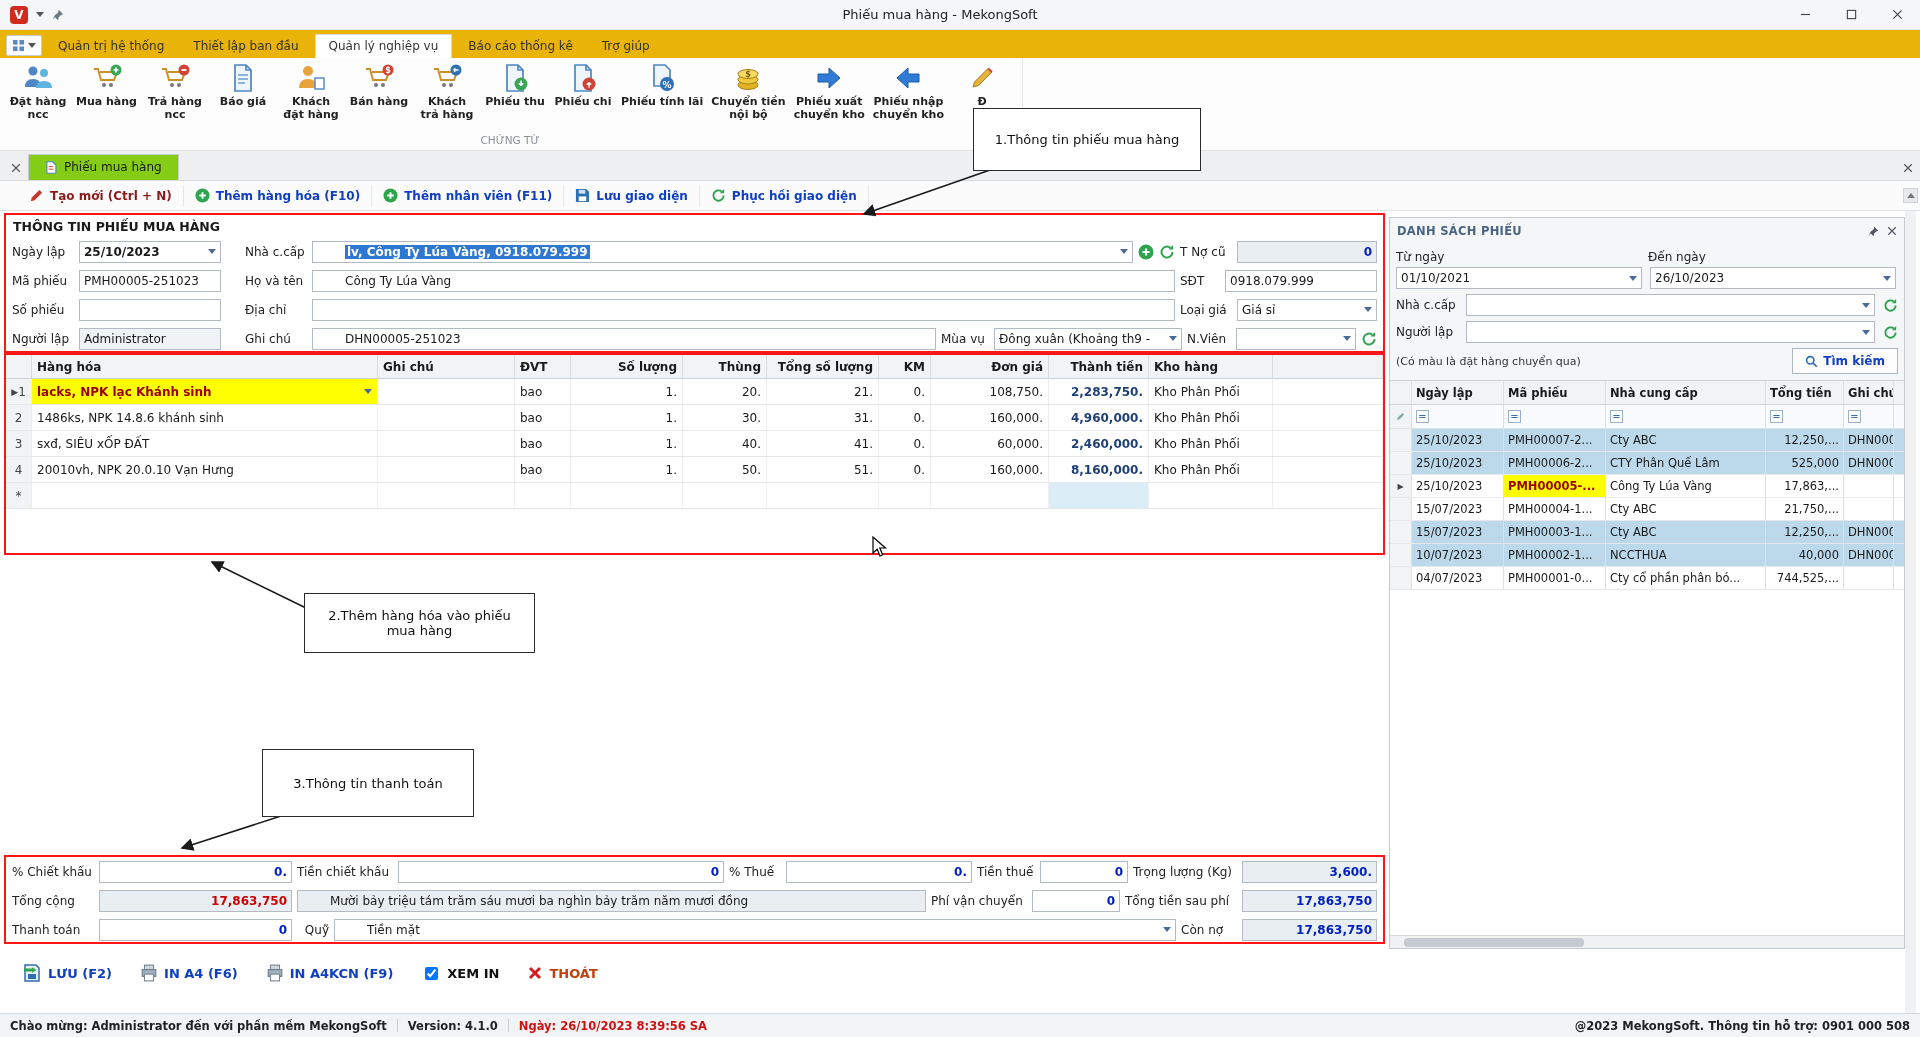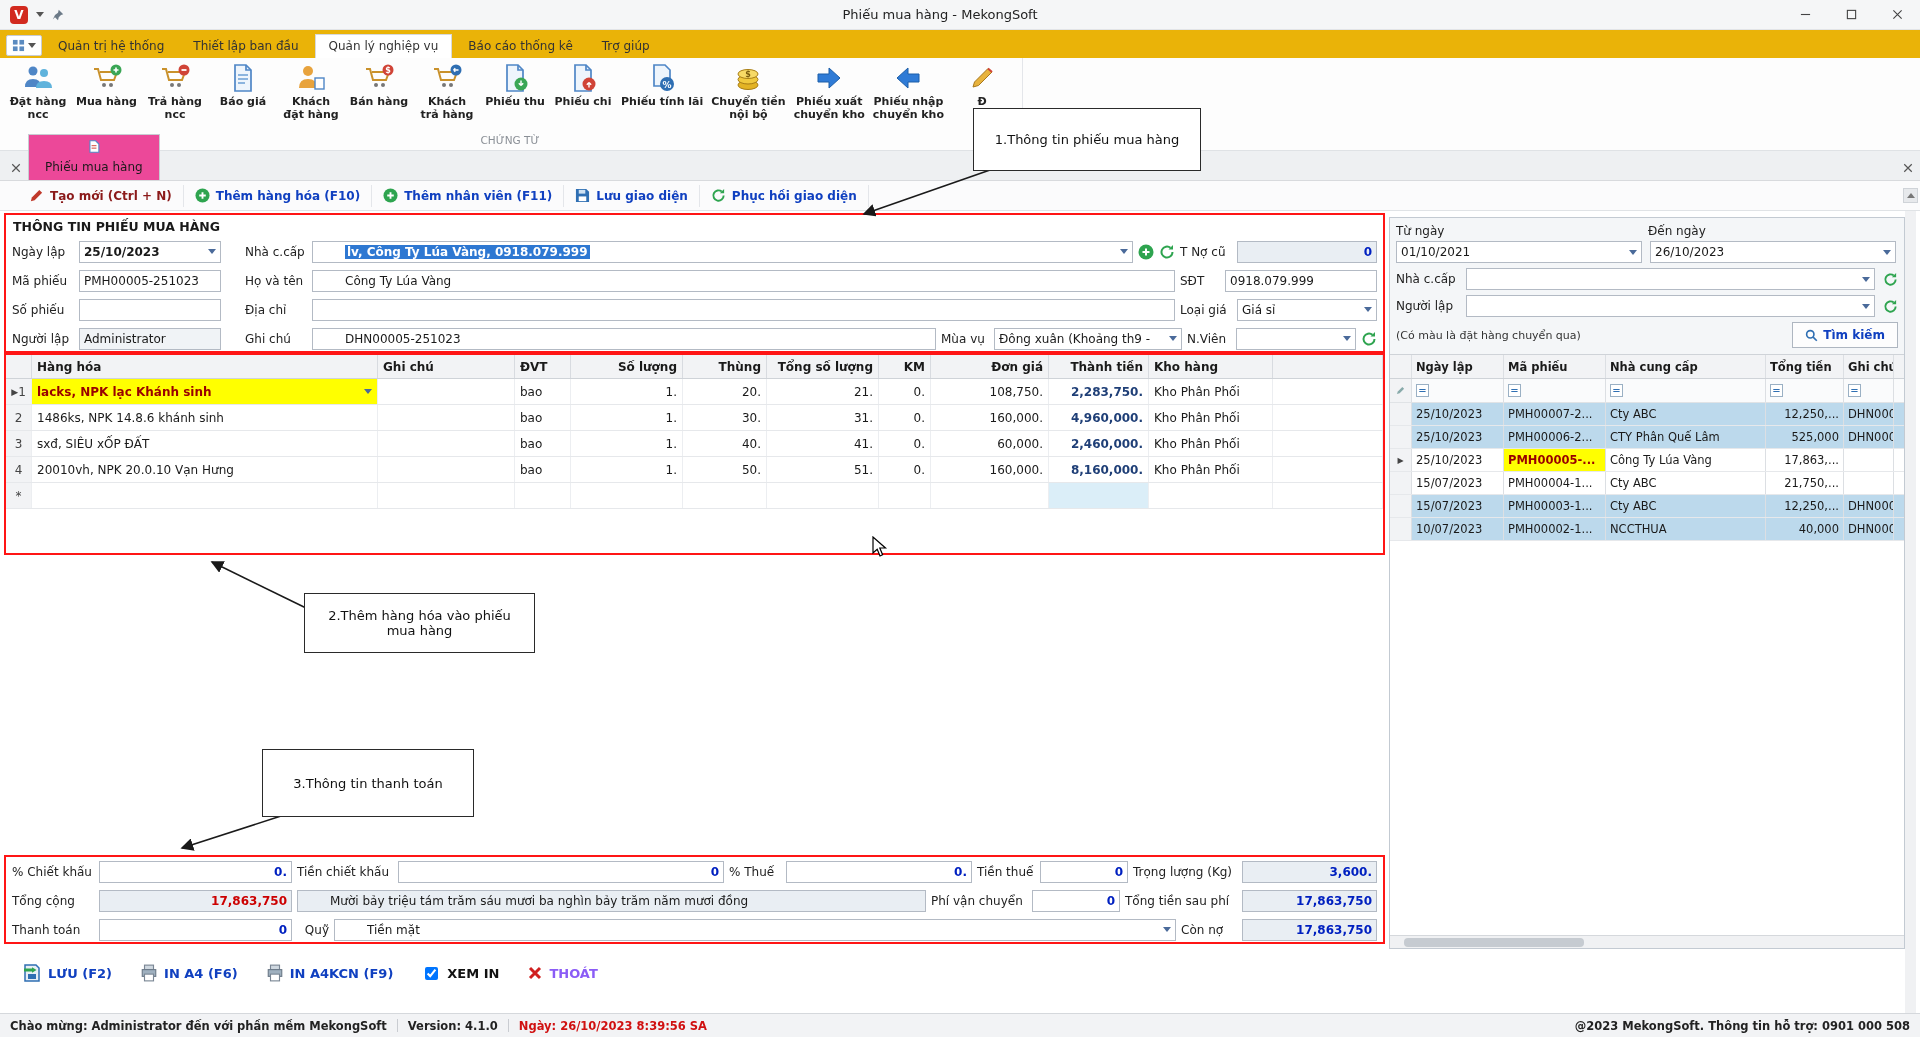--- a/index.html
+++ b/index.html
@@ -25,21 +25,21 @@
   .ribbon-body { background:#fdfdfd; border-bottom:1px solid #dfe2e5; height:93px; display:flex; padding-left:4px; }
   .rgroup { display:flex; flex-direction:column; border-right:1px solid #e4e6ea; padding-right:6px; }
   .rbtns { display:flex; height:77px; }
   .rbtn { min-width:68px; padding:3px 4px 0; display:flex; flex-direction:column; align-items:center; }
   .rbtn .ico { height:34px; display:flex; align-items:center; }
   .rbtn .lbl { white-space:pre-line; line-height:1.15; margin-top:1px; font-weight:bold; font-size:11px; text-align:center; color:#222; }
   .rcaption { height:16px; text-align:center; font-size:10.5px; color:#8a8f96; }
   
   .doctab-row { height:30px; background:#eef0f2; border-bottom:1px solid #d8dadd; display:flex; align-items:flex-end; padding-left:4px; }
   .closeall { width:24px; height:24px; display:flex; align-items:center; justify-content:center; color:#555; font-size:12px; }
-  .doctab { background:#ec4899; border:1px solid #c8ccd2; border-bottom:none; padding:5px 16px 6px; font-size:12px; display:flex; gap:7px; align-items:center;flex-direction:column; }
+  .doctab { background:#84cc16; border:1px solid #c8ccd2; border-bottom:none; padding:5px 16px 6px; font-size:12px; display:flex; gap:7px; align-items:center; }
   .right-x { margin-left:auto; width:24px; height:24px; display:flex; align-items:center; justify-content:center; color:#555; }
   
   .toolbar { height:30px; background:#fbfbfc; border-bottom:1px solid #e0e3e6; display:flex; align-items:center; padding-left:18px; }
   .titem { display:flex; align-items:center; gap:6px; padding:0 11px; height:22px; border-right:1px solid #e4e6ea; font-weight:bold; font-size:12px; }
   .t-maroon { color:#8b1a1a; } .t-blue { color:#1040c0; }
   .scroll-up { margin-left:auto; margin-right:2px; width:15px; height:15px; background:#e7e9ec; border:1px solid #cfd3d8; display:flex; align-items:center; justify-content:center; }
   .scroll-up:after { content:""; width:0; height:0; border-left:4px solid transparent; border-right:4px solid transparent; border-bottom:5px solid #777; }
   
   .workspace { display:flex; height:802px; }
   .left-pane { width:1385px; padding:2px 0 0 4px; display:flex; flex-direction:column; }
@@ -605,30 +605,41 @@
             <rect x="4" y="1" width="8" height="4" fill="#cfd8e0" stroke="#7a8694"></rect>
             <rect x="2" y="5" width="12" height="6" fill="#9fb0bf" stroke="#6c7a88"></rect>
             <rect x="4" y="9" width="8" height="6" fill="#fff" stroke="#7a8694"></rect>
           </svg>
         <span>IN A4KCN (F9)</span>
       </div>
       <div class="bbtn" style="color:#111">
         <input type="checkbox" checked="checked" style="">
         <span>XEM IN</span>
       </div>
-      <div class="bbtn" style="color:#8b5cf6">
+      <div class="bbtn" style="color:#c2410c">
         <svg width="16" height="16" viewBox="0 0 16 16">
             <path d="M3 3l10 10M13 3L3 13" stroke="#d02020" stroke-width="3"></path>
           </svg>
         <span>THOÁT</span>
       </div>
     </div>
   </div>
 
   <div class="rpanel">
+    <div class="rp-head">
+      <span>DANH SÁCH PHIẾU</span>
+      <span class="tools">
+        <svg width="11" height="11" viewBox="0 0 16 16">
+            <path d="M9 1l6 6-3 1-3 3-1 4-4-4-3 3 3-6 4-3z" fill="#556"></path>
+          </svg>
+        <svg width="10" height="10" viewBox="0 0 12 12">
+            <path d="M1.5 1.5l9 9M10.5 1.5l-9 9" stroke="#556" stroke-width="1.4"></path>
+          </svg>
+      </span>
+    </div>
     <div class="rp-body">
       <div class="rp-lblrow">
         <span>Từ ngày</span>
         <span>Đến ngày</span>
       </div>
       <div class="rp-row">
         <div class="combo" style="width:246px">
           <span class="cval">01/10/2021</span>
             <span class="dd"></span>
         </div>
@@ -745,20 +756,28 @@
         <div style="width:78px" class="gn">12,250,...</div>
         <div style="width:50px">DHN000...</div>
       </div>
       <div class="rg-r row-blue">
         <div style="width:22px" class="g-ind"></div>
         <div style="width:92px">10/07/2023</div>
         <div style="width:102px">PMH00002-1...</div>
         <div style="width:160px">NCCTHUA</div>
         <div style="width:78px" class="gn">40,000</div>
         <div style="width:50px">DHN000...</div>
+      </div>
+      <div class="rg-r">
+        <div style="width:22px" class="g-ind"></div>
+        <div style="width:92px">04/07/2023</div>
+        <div style="width:102px">PMH00001-0...</div>
+        <div style="width:160px">Cty cổ phần phân bó...</div>
+        <div style="width:78px" class="gn">744,525,...</div>
+        <div style="width:50px"></div>
       </div>
     </div>
     <div class="rp-hscroll">
       <div class="thumb"></div>
     </div>
   </div>
 
   <div class="right-strip"></div>
 </div>
 

